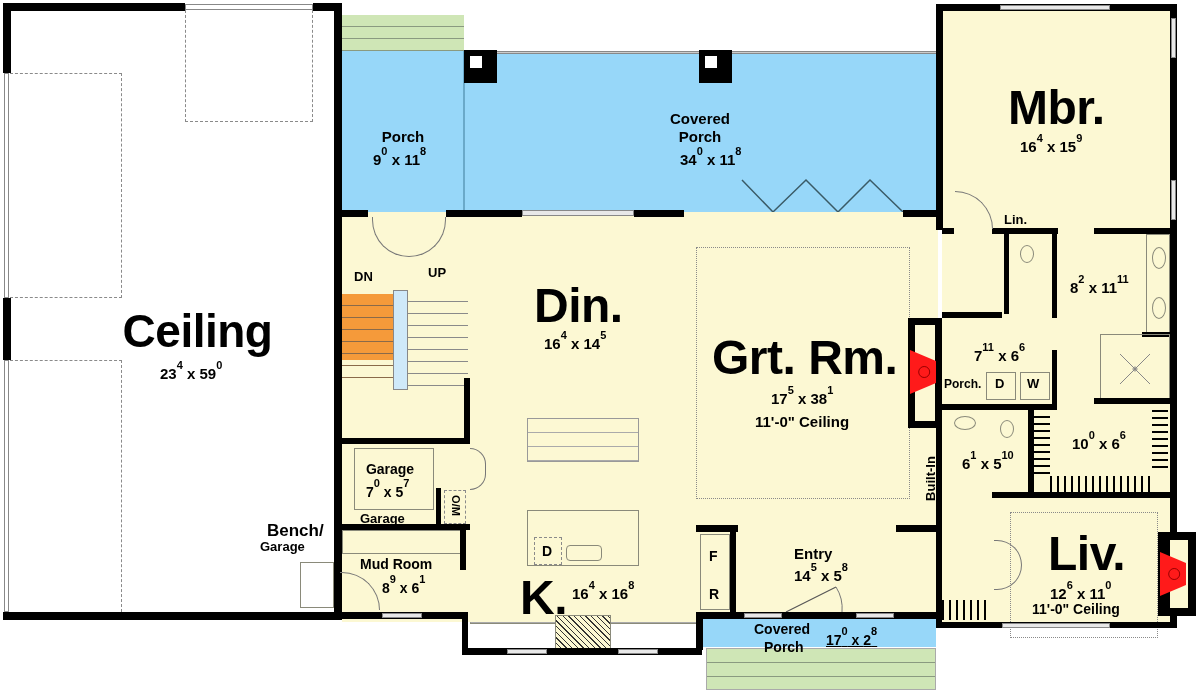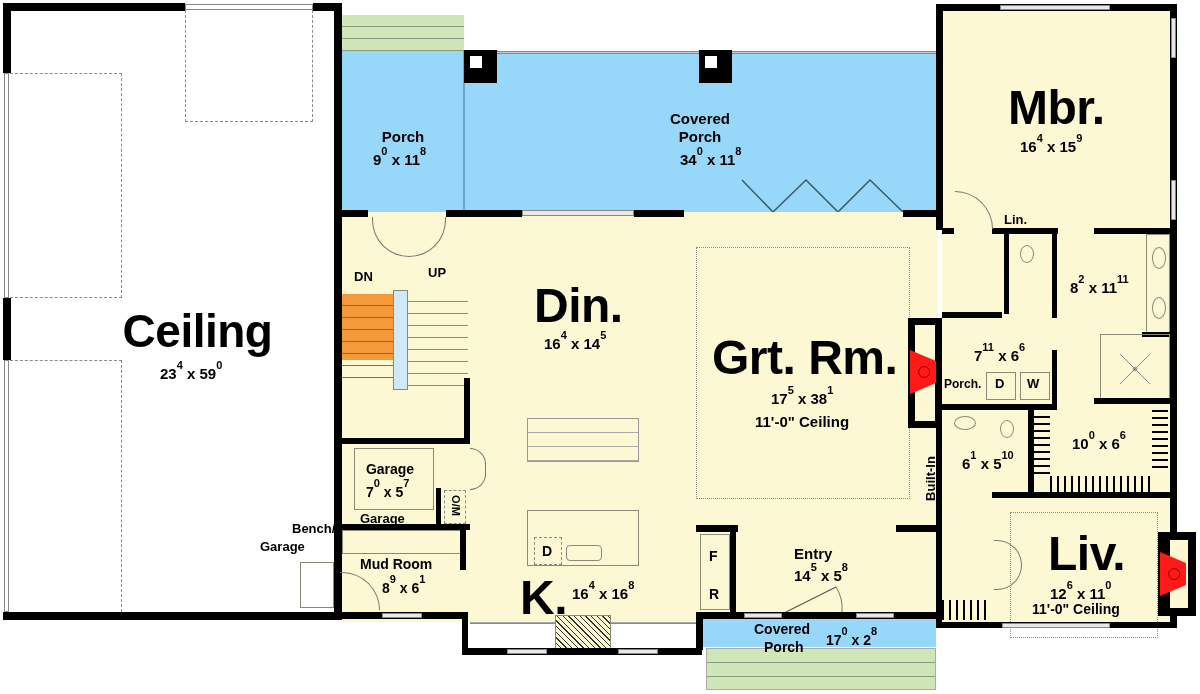--- a/index.html
+++ b/index.html
@@ -96,21 +96,21 @@
 <div class="dash" style="left:444px;top:490px;width:22px;height:34px;"></div>
 <div class="lbl" style="left:440px;top:500px;font-size:11px;transform:rotate(90deg);width:30px;">O/M</div>
 <div class="wall" style="left:338px;top:524px;width:132px;height:6px;"></div>
 <div class="door-arc" style="left:470px;top:448px;width:16px;height:42px;border-radius:0 20px 20px 0;border-left:none;"></div>
 
 <div class="thin" style="left:342px;top:530px;width:122px;height:24px;"></div>
 <div class="lbl med" style="left:360px;top:557px;font-size:14px;">Mud Room</div>
 <div class="dim" style="left:382px;top:578px;font-size:14px;">
   <span>8</span><sup>9</sup> x <span>6</span><sup>1</sup>
 </div>
-<div class="lbl" style="left:272px;top:522px;font-size:13px;padding-left:20px;">Bench/</div>
+<div class="lbl" style="left:247px;top:522px;font-size:17px;padding-left:20px;">Bench/</div>
 <div class="lbl" style="left:260px;top:540px;font-size:13px;">Garage</div>
 <div class="door-arc" style="left:340px;top:572px;width:40px;height:38px;border-radius:0 38px 0 0;border-left:none;border-bottom:none;"></div>
 <div class="thin" style="left:300px;top:562px;width:34px;height:46px;background:#fff;"></div>
 <div class="wall" style="left:460px;top:530px;width:6px;height:40px;"></div>
 <div class="wall" style="left:338px;top:612px;width:128px;height:7px;"></div>
 <div class="win" style="left:382px;top:613px;width:40px;height:5px;"></div>
 
 <div class="lbl big" style="left:534px;top:282px;text-align:center;">Din.</div>
 <div class="dim" style="left:544px;top:334px;">
   <span>16</span><sup>4</sup> x <span>14</span><sup>5</sup>
@@ -160,21 +160,21 @@
   </svg>
 <div class="wall" style="left:696px;top:612px;width:246px;height:7px;"></div>
 <div class="win" style="left:744px;top:613px;width:38px;height:5px;"></div>
 <div class="win" style="left:856px;top:613px;width:38px;height:5px;"></div>
 
 <div class="room fill-blue" style="left:702px;top:619px;width:234px;height:28px;"></div>
 <div class="wall" style="left:696px;top:612px;width:7px;height:38px;"></div>
 <div class="room" style="left:706px;top:648px;width:230px;height:42px;background:repeating-linear-gradient(180deg,#cfe6b6 0 13px,#8a9a80 13px 14px);border:1px solid #aaa;box-sizing:border-box;"></div>
 <div class="lbl med" style="left:754px;top:622px;font-size:14px;">Covered</div>
 <div class="lbl med" style="left:764px;top:640px;font-size:14px;">Porch</div>
-<div class="dim" style="left:826px;top:630px;font-size:14px;">
+<div class="dim" style="left:826px;top:630px;font-size:14px;text-decoration:underline;">
   <span>17</span><sup>0</sup> x <span>2</span><sup>8</sup>
 </div>
 
 <div class="room fill-yellow" style="left:942px;top:8px;width:228px;height:614px;"></div>
 <div class="wall" style="left:936px;top:4px;width:7px;height:226px;"></div>
 <div class="wall" style="left:936px;top:4px;width:241px;height:7px;"></div>
 <div class="win" style="left:1000px;top:5px;width:110px;height:5px;"></div>
 <div class="wall" style="left:1170px;top:4px;width:7px;height:540px;"></div>
 <div class="win" style="left:1171px;top:18px;width:5px;height:40px;"></div>
 <div class="win" style="left:1171px;top:180px;width:5px;height:40px;"></div>

